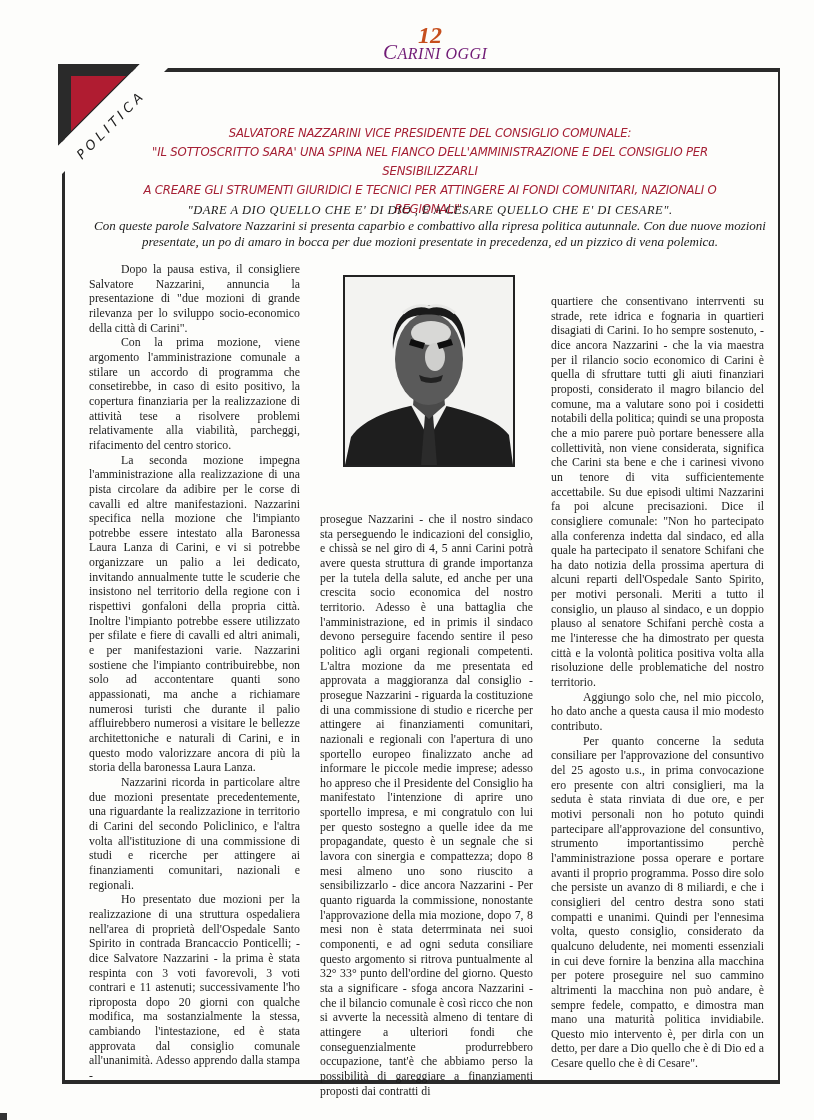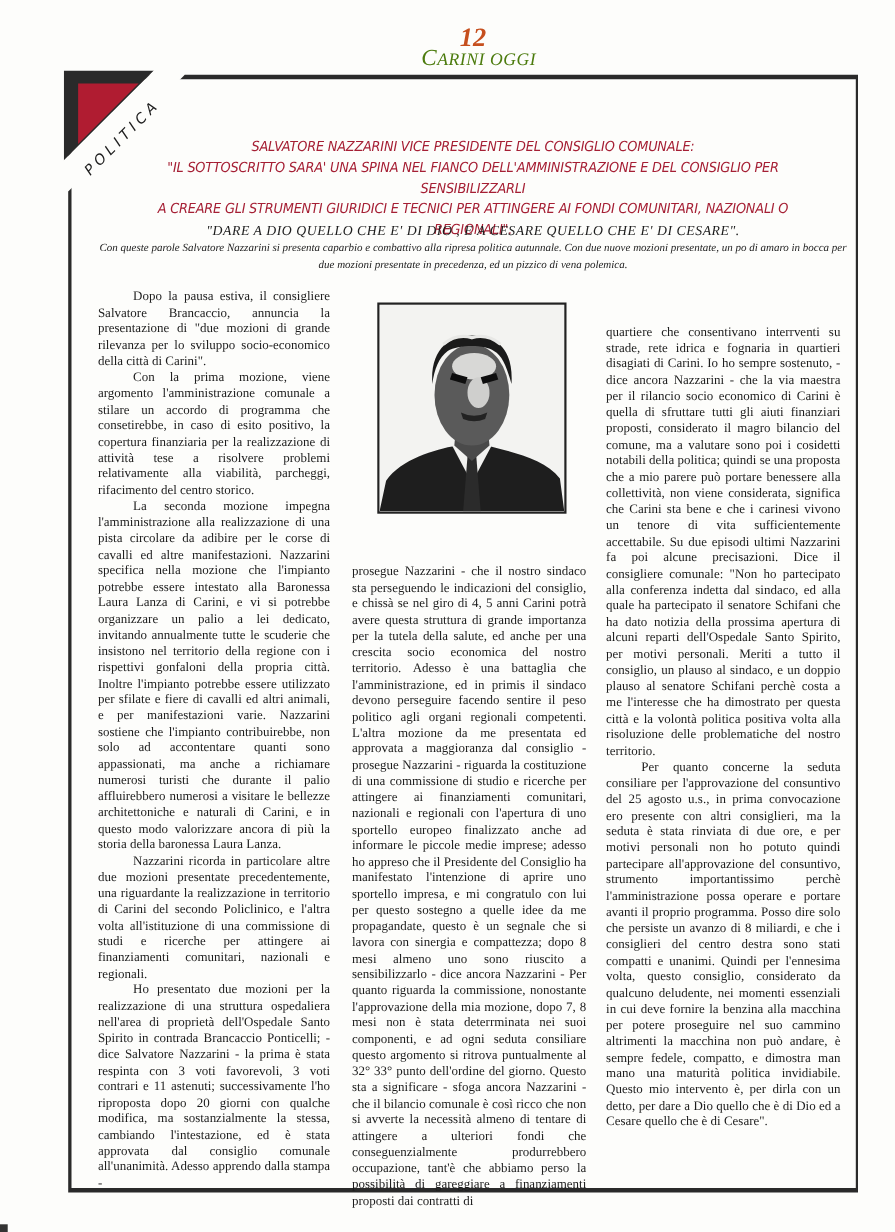--- a/index.html
+++ b/index.html
@@ -7,21 +7,21 @@
     width: 814px; height: 1120px; background: #fdfdfb; position: relative;
     overflow: hidden; font-family: "Liberation Serif", serif; color: #1c1c1c;
   }
   .masthead {
     position: absolute; left: 0; top: 22px; width: 814px; height: 44px;
     text-align: center;
   }
   .masthead .logo {
     position: absolute; left: 383px; top: 18px;
     font-family: "Liberation Serif", serif; font-style: italic;
-    font-size: 16px; letter-spacing: 0.5px; color: #4d7c0f;
+    font-size: 16px; letter-spacing: 0.5px; color: #701a75;
   }
   .masthead .logo .cap { font-size: 21px; }
   .masthead .pagenum {
     position: absolute; left: 418px; top: 0px;
     font-family: "Liberation Serif", serif; font-style: italic; font-weight: bold;
     font-size: 24px; color: #c2410c; opacity: 0.92;
   }
   .frame {
     position: absolute; left: 62px; top: 68px; width: 718px; height: 1016px;
     border: 2px solid #2a2a2a; border-top-width: 4px; border-bottom-width: 4px;
@@ -35,21 +35,21 @@
     position: absolute; left: 100px; top: 123px; width: 660px; text-align: center;
     font-family: "DejaVu Sans", sans-serif; font-style: italic;
     color: #a51f34; font-size: 12.6px; line-height: 19px; letter-spacing: -0.2px;
     transform: scaleX(0.93); transform-origin: center top;
   }
   .quote {
     position: absolute; left: 90px; top: 202px; width: 680px; text-align: center;
     font-style: italic; font-size: 12.6px; line-height: 16px;
   }
   .quote .q1 { letter-spacing: 0.5px; font-size: 12.5px; }
-  .quote .q2 { font-size: 10px; }
+  .quote .q2 { font-size: 13px; }
   .col {
     position: absolute; font-size: 11.8px; line-height: 14.65px;
     text-align: justify; hyphens: manual;
   }
   .col p { margin: 0; text-indent: 32px; }
   .col p.noindent { text-indent: 0; margin-top: 32px; }
   .col1 { left: 89px; top: 262px; width: 211px; }
   .col2 { left: 320px; top: 480px; width: 213px; }
   .col3 { left: 551px; top: 262px; width: 213px; }
   .photo {
@@ -109,29 +109,30 @@
     <ellipse cx="90" cy="80" rx="10" ry="14" fill="#cfcfcd"></ellipse>
     <path d="M66,62 L80,66 L78,72 L64,68 Z" fill="#0e0e0e"></path>
     <path d="M92,66 L106,62 L108,68 L94,72 Z" fill="#0e0e0e"></path>
     <path d="M74,98 Q86,104 98,98 L96,104 Q86,108 76,104 Z" fill="#222"></path>
 
     <path d="M58,36 Q70,26 84,30 Q98,26 110,36" stroke="#e8e8e6" stroke-width="3" fill="none"></path>
   </svg>
 </div>
 
 <div class="col col1">
-  <p>Dopo la pausa estiva, il consigliere Salvatore Brancaccio, annuncia la presentazione di  "due mozioni di grande rilevanza per lo sviluppo socio-economico della città di Carini".</p>
+  <p>Dopo la pausa estiva, il consigliere Salvatore Nazzarini, annuncia la presentazione di  "due mozioni di grande rilevanza per lo sviluppo socio-economico della città di Carini".</p>
   <p>Con la prima mozione, viene argomento l'amministrazione comunale a stilare un accordo di programma che consetirebbe, in caso di esito positivo, la copertura finanziaria per la realizzazione di attività tese a risolvere problemi relativamente alla viabilità, parcheggi, rifacimento del centro storico.</p>
   <p>La seconda mozione impegna l'amministrazione alla realizzazione di una pista circolare da adibire per le corse di cavalli ed altre manifestazioni. Nazzarini specifica nella mozione che l'impianto potrebbe essere intestato alla Baronessa Laura Lanza di Carini, e vi si potrebbe organizzare un palio a lei dedicato, invitando annualmente tutte le scuderie che insistono nel territorio della regione con i rispettivi gonfaloni della propria città. Inoltre l'impianto potrebbe essere utilizzato per sfilate e fiere di cavalli ed altri animali, e per manifestazioni varie. Nazzarini sostiene che l'impianto contribuirebbe, non solo ad accontentare quanti sono appassionati, ma anche a richiamare numerosi turisti che durante il palio affluirebbero numerosi a visitare le bellezze architettoniche e naturali di  Carini, e  in questo modo valorizzare ancora di più la storia della baronessa Laura Lanza.</p>
   <p>Nazzarini ricorda  in particolare altre due mozioni presentate precedentemente, una riguardante la realizzazione in territorio di Carini del secondo Policlinico, e l'altra volta all'istituzione di una commissione di studi e ricerche per attingere ai finanziamenti comunitari, nazionali e regionali.</p>
   <p>Ho presentato due mozioni  per la realizzazione di una struttura ospedaliera nell'area di proprietà dell'Ospedale Santo Spirito in contrada Brancaccio Ponticelli; - dice Salvatore Nazzarini - la prima è stata respinta con 3 voti favorevoli, 3 voti contrari e 11 astenuti; successivamente l'ho riproposta dopo 20 giorni con qualche modifica, ma sostanzialmente la stessa, cambiando l'intestazione, ed è stata approvata dal consiglio comunale all'unanimità. Adesso apprendo dalla stampa -</p>
 </div>
 
 <div class="col col2">
   <p class="noindent">prosegue Nazzarini - che il nostro sindaco sta perseguendo le indicazioni del consiglio, e chissà se nel giro di 4, 5 anni Carini potrà avere questa struttura di grande importanza per la tutela della salute, ed anche per una crescita socio economica del nostro territorio. Adesso è una battaglia  che l'amministrazione, ed  in primis il sindaco devono perseguire facendo sentire il peso politico agli organi  regionali competenti.  L'altra mozione da me presentata ed approvata a maggioranza dal consiglio - prosegue Nazzarini - riguarda la costituzione di una commissione di studio e ricerche per attingere ai finanziamenti comunitari, nazionali e regionali con l'apertura di uno sportello europeo finalizzato anche ad informare le piccole medie imprese; adesso ho appreso che il Presidente del Consiglio ha manifestato l'intenzione di aprire uno sportello impresa, e mi congratulo con lui per questo sostegno a quelle idee da me propagandate, questo è un segnale che si lavora con sinergia e compattezza; dopo 8 mesi almeno uno sono riuscito a sensibilizzarlo - dice ancora Nazzarini - Per quanto riguarda la commissione, nonostante l'approvazione della mia mozione, dopo 7, 8 mesi non è stata deterrminata nei suoi componenti, e ad ogni seduta consiliare questo argomento si ritrova puntualmente al  32°  33° punto dell'ordine del giorno. Questo sta a significare - sfoga ancora Nazzarini - che il bilancio comunale è così ricco che non si avverte la necessità almeno di tentare di attingere a ulteriori fondi che conseguenzialmente produrrebbero occupazione, tant'è che abbiamo perso la possibilità  di gareggiare a finanziamenti proposti dai contratti di</p>
 </div>
 
 <div class="col col3">
   <p class="noindent">quartiere che consentivano interrventi su strade, rete idrica e fognaria in quartieri disagiati di Carini. Io ho sempre sostenuto, - dice ancora Nazzarini - che la via maestra per il rilancio socio economico di Carini è quella di sfruttare tutti gli aiuti finanziari proposti, considerato il magro bilancio del comune, ma a valutare sono poi i cosidetti notabili della politica; quindi se una proposta che a mio parere può portare benessere alla collettività, non viene considerata, significa  che Carini sta bene e che i  carinesi  vivono un tenore di  vita sufficientemente accettabile. Su due episodi ultimi Nazzarini fa poi alcune precisazioni. Dice il consigliere comunale: "Non ho partecipato alla conferenza indetta dal  sindaco, ed alla quale ha partecipato il senatore Schifani che ha dato notizia della prossima apertura di alcuni reparti dell'Ospedale Santo Spirito, per motivi personali. Meriti a tutto il consiglio, un plauso al sindaco, e un doppio plauso al senatore Schifani perchè costa a me l'interesse che ha dimostrato per questa città e la volontà politica positiva volta alla risoluzione delle problematiche del nostro territorio.</p>
+  <p>Aggiungo solo che, nel mio piccolo, ho dato anche a questa causa il mio modesto contributo.</p>
   <p>Per  quanto concerne la seduta consiliare per l'approvazione del consuntivo del 25 agosto u.s., in prima convocazione ero presente con altri consiglieri, ma la seduta è stata rinviata di due ore, e per motivi personali non ho potuto quindi partecipare all'approvazione del consuntivo, strumento importantissimo perchè l'amministrazione possa operare e portare avanti il proprio programma. Posso dire solo che persiste un avanzo di 8 miliardi, e che i consiglieri del centro destra  sono stati compatti e unanimi. Quindi per l'ennesima volta, questo consiglio, considerato da qualcuno deludente, nei momenti essenziali in cui deve fornire la benzina alla macchina per potere proseguire nel suo cammino altrimenti la macchina non può andare, è sempre fedele, compatto, e dimostra man mano una maturità politica invidiabile. Questo mio intervento è,  per dirla con un detto, per dare a Dio quello che è di Dio ed a Cesare quello che è di Cesare".</p>
 </div>
 
 <div class="bottom-mark"></div>
 
 </body></html>

